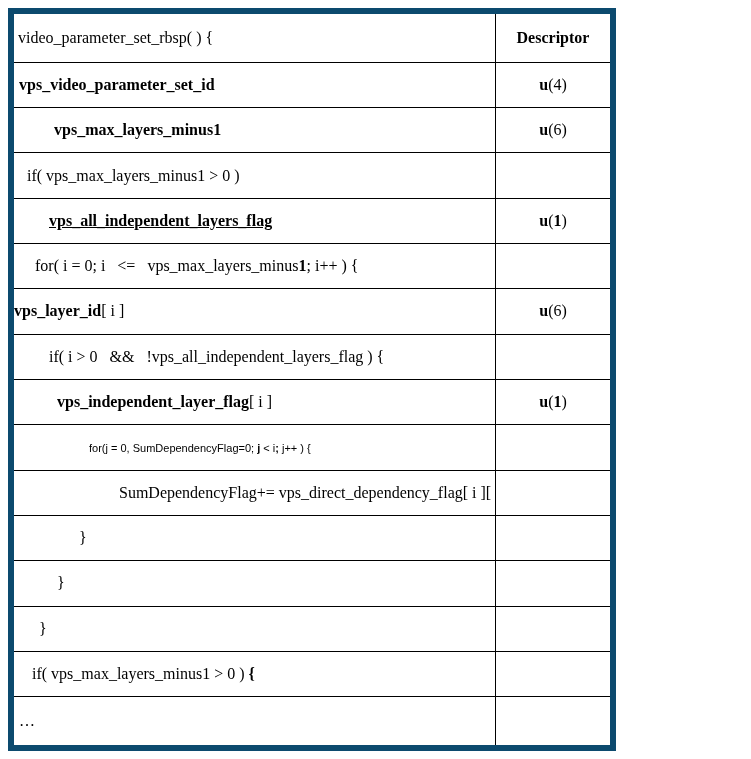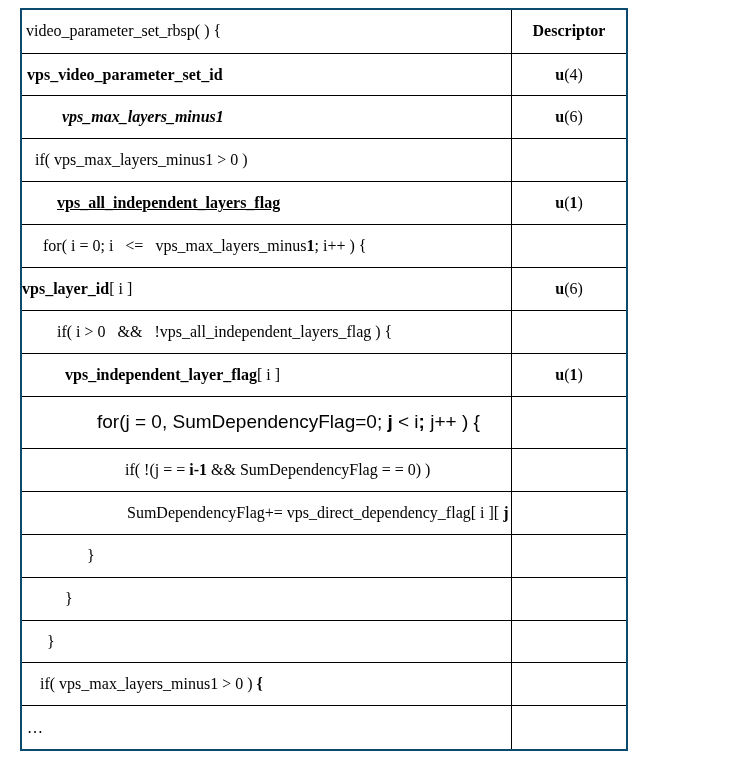--- a/index.html
+++ b/index.html
@@ -9,27 +9,27 @@
   }
   .page {
     position: relative;
     width: 751px;
     height: 759px;
     background: #ffffff;
     overflow: hidden;
   }
   table.syntax-table {
     position: absolute;
-    left: 20px;
+    left: 8px;
     top: 8px;
     width: 608px;
     height: 743px;
     border-collapse: collapse;
     table-layout: fixed;
-    border: 2px solid #0c4a6e;
+    border: 6px solid #0c4a6e;
   }
   td {
     border: 1px solid #000000;
     vertical-align: middle;
     font-family: "Liberation Serif", "DejaVu Serif", serif;
     font-size: 16px;
     color: #000000;
     white-space: pre;
     overflow: hidden;
     padding: 0;
@@ -38,39 +38,39 @@
     text-align: left;
   }
   td.descriptor-cell {
     width: 114px;
     text-align: center;
   }
   span.seg { font-weight: normal; }
   span.seg.b { font-weight: bold; }
   span.seg.sans {
     font-family: "Liberation Sans", "DejaVu Sans", sans-serif;
-    font-size: 19px;
+    font-size: 11px;
   }
 </style>
 </head>
 <body>
 
 <div class="page">
   <table class="syntax-table">
     <tbody>
         <tr>
           <td class="syntax-cell" style="padding-left: 4px;"><span class="seg">video_parameter_set_rbsp( ) {</span></td>
           <td class="descriptor-cell"><span class="seg b">Descriptor</span></td>
         </tr>
         <tr>
           <td class="syntax-cell" style="padding-left: 5px;"><span class="seg b">vps_video_parameter_set_id</span></td>
           <td class="descriptor-cell"><span class="seg b">u</span><span class="seg">(4)</span></td>
         </tr>
         <tr>
-          <td class="syntax-cell" style="padding-left: 40px; font-style: italic;"><span class="seg b">vps_max_layers_minus1</span></td>
+          <td class="syntax-cell" style="padding-left: 40px;"><span class="seg b">vps_max_layers_minus1</span></td>
           <td class="descriptor-cell"><span class="seg b">u</span><span class="seg">(6)</span></td>
         </tr>
         <tr>
           <td class="syntax-cell" style="padding-left: 13px;"><span class="seg">if( vps_max_layers_minus1 &gt; 0 )</span></td>
           <td class="descriptor-cell"></td>
         </tr>
         <tr>
           <td class="syntax-cell" style="padding-left: 35px; text-decoration: underline;"><span class="seg b">vps_all_independent_layers_flag</span></td>
           <td class="descriptor-cell"><span class="seg b">u</span><span class="seg">(</span><span class="seg b">1</span><span class="seg">)</span></td>
         </tr>
@@ -88,24 +88,20 @@
         </tr>
         <tr>
           <td class="syntax-cell" style="padding-left: 43px;"><span class="seg b">vps_independent_layer_flag</span><span class="seg">[ i ]</span></td>
           <td class="descriptor-cell"><span class="seg b">u</span><span class="seg">(</span><span class="seg b">1</span><span class="seg">)</span></td>
         </tr>
         <tr>
           <td class="syntax-cell" style="padding-left: 75px;"><span class="seg sans">for(j = 0, SumDependencyFlag=0; </span><span class="seg b sans">j</span><span class="seg sans"> &lt; i</span><span class="seg b sans">;</span><span class="seg sans"> j++ ) {</span></td>
           <td class="descriptor-cell"></td>
         </tr>
         <tr>
-          <td class="syntax-cell" style="padding-left: 103px;"><span class="seg">if( !(j = = </span><span class="seg b">i-1</span><span class="seg"> &amp;&amp; SumDependencyFlag = = 0) )</span></td>
-          <td class="descriptor-cell"></td>
-        </tr>
-        <tr>
           <td class="syntax-cell" style="padding-left: 105px;"><span class="seg">SumDependencyFlag+= vps_direct_dependency_flag[ i ][ </span><span class="seg b">j</span><span class="seg"> ]</span></td>
           <td class="descriptor-cell"></td>
         </tr>
         <tr>
           <td class="syntax-cell" style="padding-left: 65px;"><span class="seg">}</span></td>
           <td class="descriptor-cell"></td>
         </tr>
         <tr>
           <td class="syntax-cell" style="padding-left: 43px;"><span class="seg">}</span></td>
           <td class="descriptor-cell"></td>

